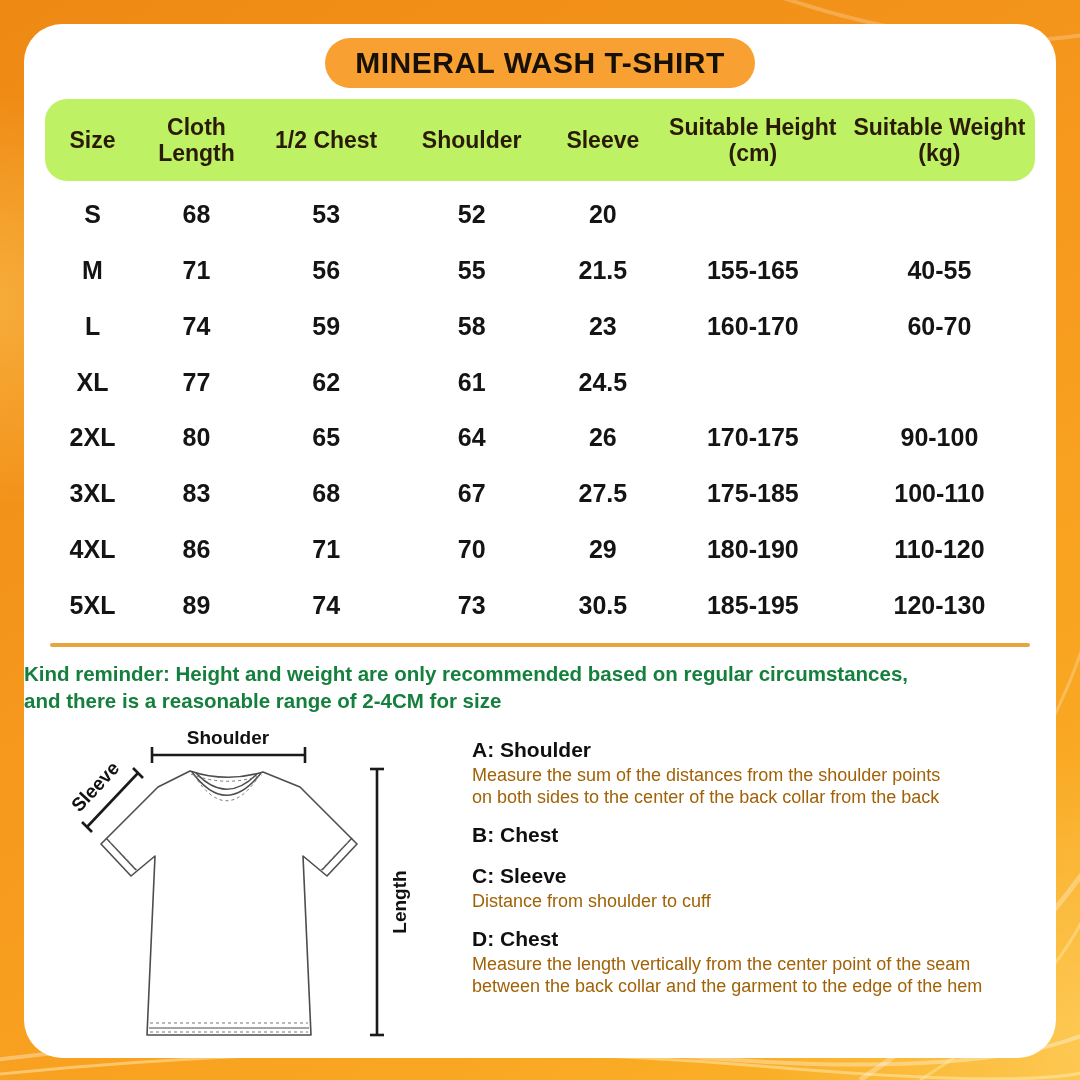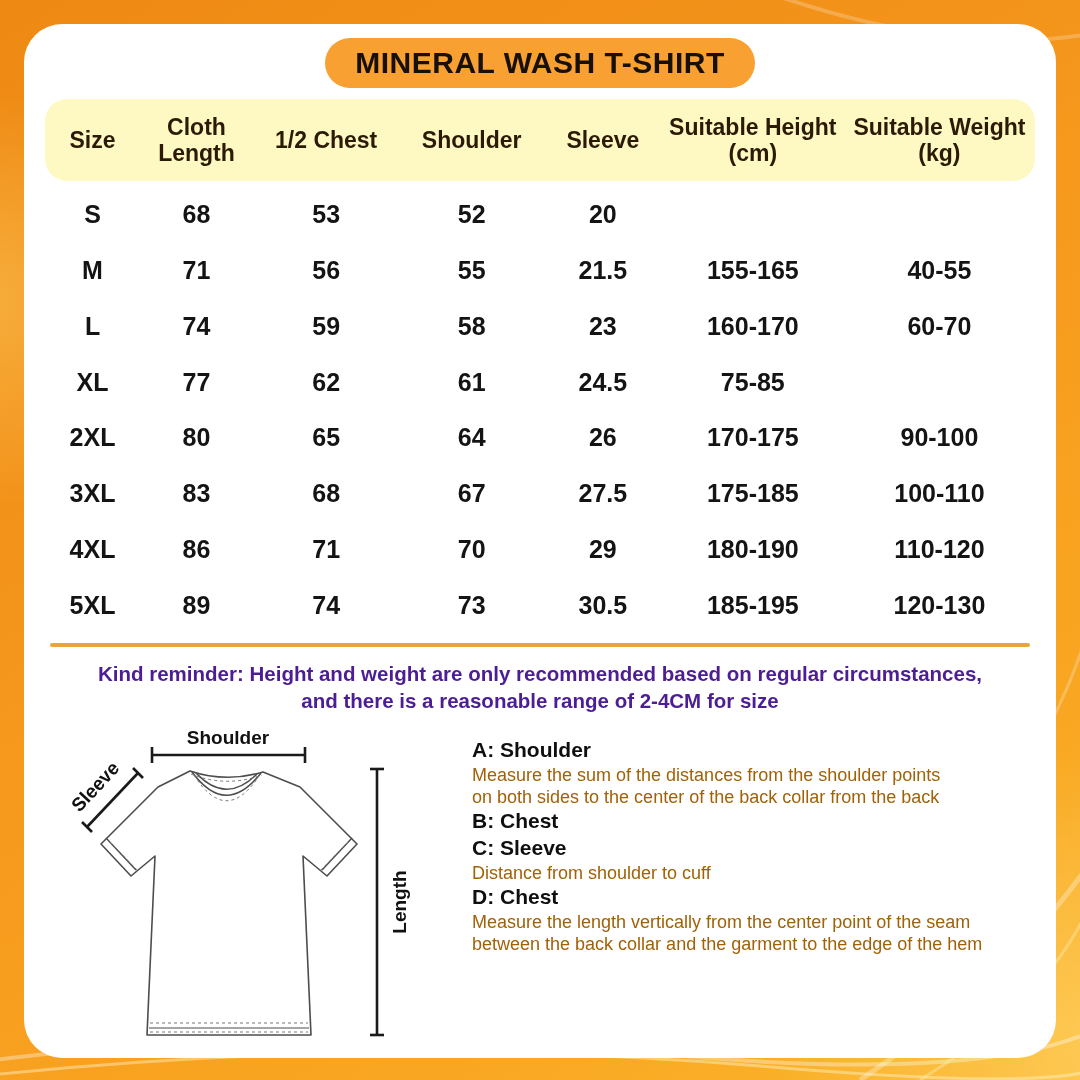--- a/index.html
+++ b/index.html
@@ -19,21 +19,21 @@
   .title-pill{
     position:absolute;left:301px;top:14px;width:430px;height:50px;
     background:#F8A032;border-radius:25px;
     display:flex;align-items:center;justify-content:center;
   }
   .title-pill span{
     font-size:30px;font-weight:800;letter-spacing:.5px;color:#171007;
   }
   .thead{
     position:absolute;left:21px;top:75px;width:990px;height:82px;
-    background:#fef9c3;border-radius:22px;
+    background:#bef264;border-radius:22px;
     display:grid;grid-template-columns:9.6% 11.4% 14.8% 14.6% 11.9% 18.4% 19.3%;
     align-items:center;
   }
   .thead .hcell{
     text-align:center;font-size:23px;font-weight:700;line-height:1.15;
     color:#2b1a06;padding:0 6px;
   }
   .tbody{
     position:absolute;left:21px;top:163px;width:990px;height:446px;
     display:grid;grid-template-rows:repeat(8,1fr);
@@ -44,30 +44,30 @@
   }
   .trow .cell{
     text-align:center;font-size:25px;font-weight:700;color:#141414;
   }
   .divider{
     position:absolute;left:26px;top:619px;width:980px;height:4px;
     background:#E6A63D;border-radius:2px;
   }
   .reminder{
     position:absolute;left:0;top:636px;width:1032px;
-    text-align:center;font-size:20.5px;font-weight:700;color:#4c1d95;
+    text-align:left;font-size:20.5px;font-weight:700;color:#15803d;
     line-height:1.32;white-space:pre-line;
   }
   .diagram{position:absolute;left:36px;top:701px;width:360px;height:330px;}
   .diagram svg{display:block;}
   .d-label{font-size:19px;font-weight:600;fill:#111;
     font-family:"Liberation Sans","DejaVu Sans",sans-serif;}
   .guide{
     position:absolute;left:448px;top:714px;width:560px;
-    display:flex;flex-direction:column;
+    display:flex;flex-direction:column;gap:14px;
   }
   .g-h{font-size:21px;font-weight:700;color:#0f0f0f;margin:0 0 3px 0;}
   .g-p{font-size:18px;font-weight:400;color:#a16207;line-height:1.22;
     margin:0;white-space:pre-line;}
 </style>
 </head>
 <body>
 
 <div class="stage">
 
@@ -123,21 +123,20 @@
         <span class="cell">23</span>
         <span class="cell">160-170</span>
         <span class="cell">60-70</span>
       </div>
         <div class="trow">
         <span class="cell">XL</span>
         <span class="cell">77</span>
         <span class="cell">62</span>
         <span class="cell">61</span>
         <span class="cell">24.5</span>
-        <span class="cell">75-85</span>
       </div>
         <div class="trow">
         <span class="cell">2XL</span>
         <span class="cell">80</span>
         <span class="cell">65</span>
         <span class="cell">64</span>
         <span class="cell">26</span>
         <span class="cell">170-175</span>
         <span class="cell">90-100</span>
       </div>

